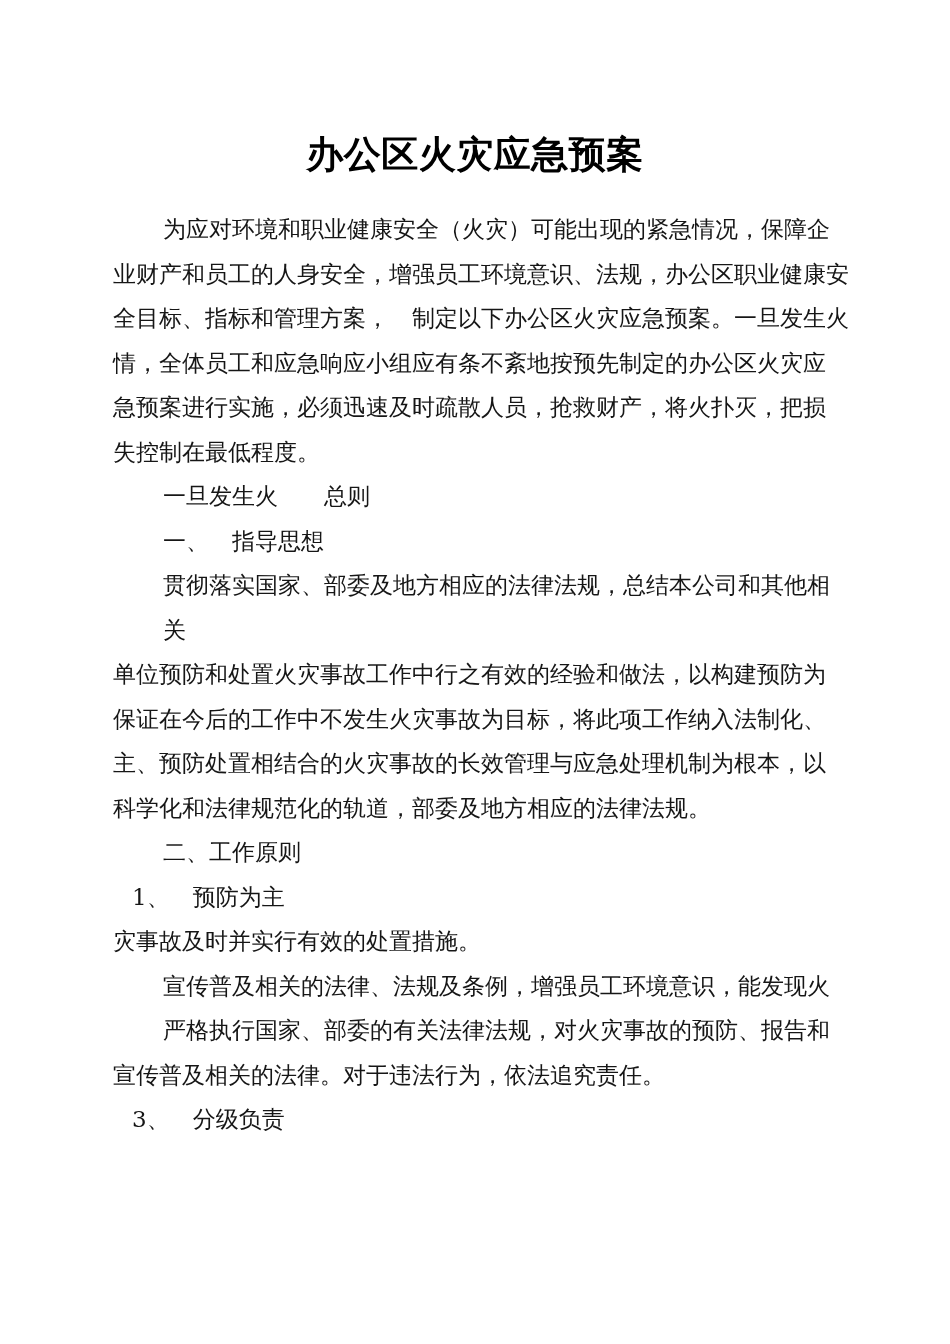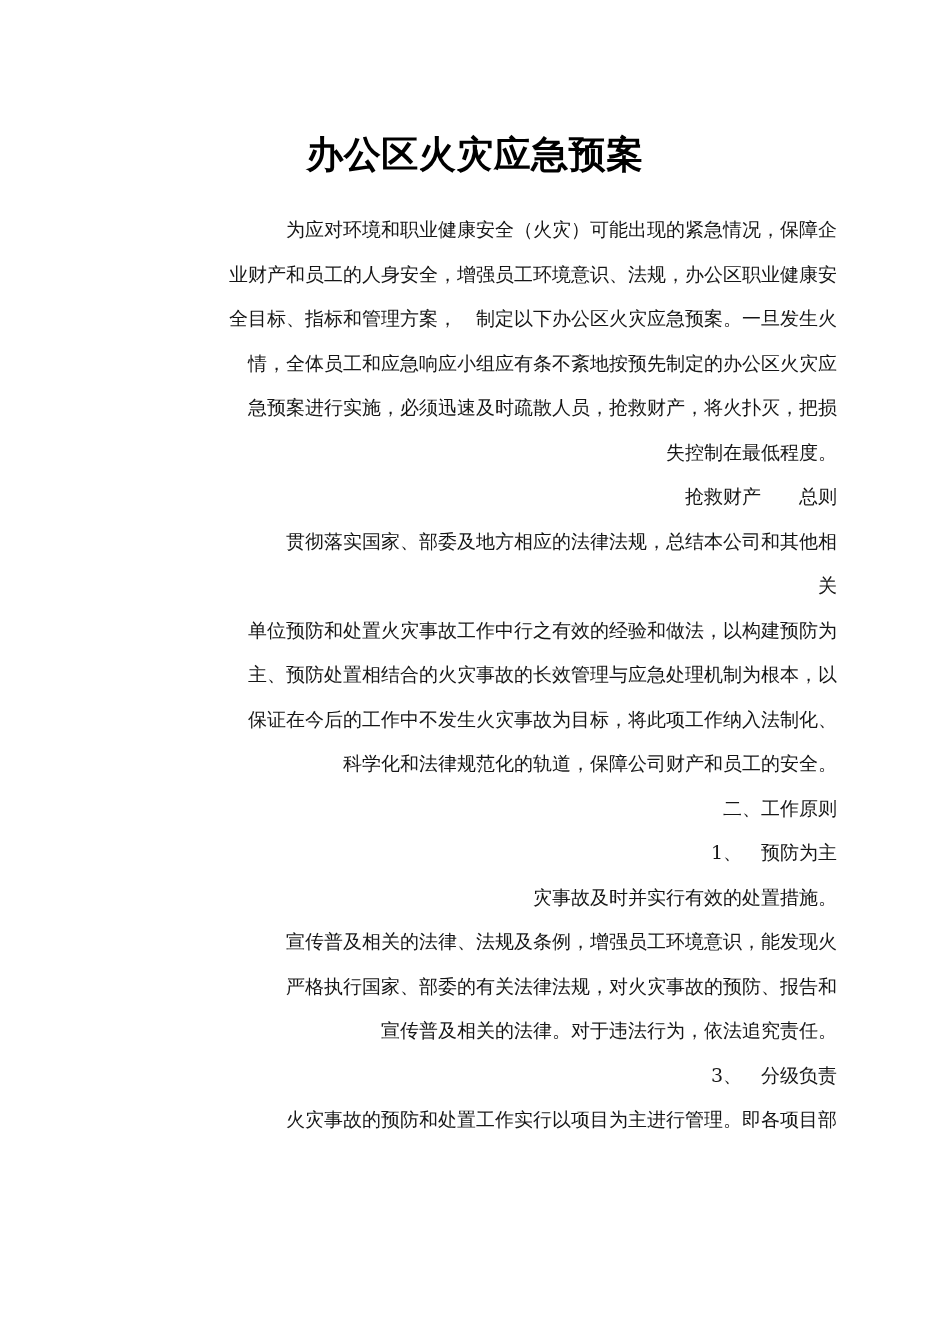--- a/index.html
+++ b/index.html
@@ -23,24 +23,23 @@
     font-weight: 700;
     font-size: 37px;
     line-height: 44px;
     letter-spacing: 0.5px;
     text-align: center;
     color: #000000;
     margin: 133px 0 30px 0;
   }
   .doc-body {
     font-family: "DejaVu Serif", "Liberation Serif", serif;
-    font-size: 19px;
+    font-size: 23px;
     line-height: 44.5px;
     color: #161616;
-    text-align: right;
   }
   .doc-line {
     white-space: pre;   
   }
   .ind-none  { padding-left: 0; }
   .ind-first { padding-left: 50px; }  
   .ind-num   { padding-left: 19px; }  
 </style>
 </head>
 <body>
@@ -48,30 +47,30 @@
 <div class="page">
   <div class="content">
     <h1 class="doc-title">办公区火灾应急预案</h1>
     <div class="doc-body" id="doc-body">
         <div class="doc-line ind-first">为应对环境和职业健康安全（火灾）可能出现的紧急情况，保障企</div>
         <div class="doc-line ind-none">业财产和员工的人身安全，增强员工环境意识、法规，办公区职业健康安</div>
         <div class="doc-line ind-none">全目标、指标和管理方案，　制定以下办公区火灾应急预案。一旦发生火</div>
         <div class="doc-line ind-none">情，全体员工和应急响应小组应有条不紊地按预先制定的办公区火灾应</div>
         <div class="doc-line ind-none">急预案进行实施，必须迅速及时疏散人员，抢救财产，将火扑灭，把损</div>
         <div class="doc-line ind-none">失控制在最低程度。</div>
-        <div class="doc-line ind-first">抢救财产　　总则</div>
+        <div class="doc-line ind-first">一旦发生火　　总则</div>
+        <div class="doc-line ind-first">一、　指导思想</div>
         <div class="doc-line ind-first">贯彻落实国家、部委及地方相应的法律法规，总结本公司和其他相</div>
         <div class="doc-line ind-first">关</div>
         <div class="doc-line ind-none">单位预防和处置火灾事故工作中行之有效的经验和做法，以构建预防为</div>
+        <div class="doc-line ind-none">保证在今后的工作中不发生火灾事故为目标，将此项工作纳入法制化、</div>
         <div class="doc-line ind-none">主、预防处置相结合的火灾事故的长效管理与应急处理机制为根本，以</div>
-        <div class="doc-line ind-none">保证在今后的工作中不发生火灾事故为目标，将此项工作纳入法制化、</div>
-        <div class="doc-line ind-none">科学化和法律规范化的轨道，保障公司财产和员工的安全。</div>
+        <div class="doc-line ind-none">科学化和法律规范化的轨道，部委及地方相应的法律法规。</div>
         <div class="doc-line ind-first">二、工作原则</div>
         <div class="doc-line ind-num">1、　预防为主</div>
         <div class="doc-line ind-none">灾事故及时并实行有效的处置措施。</div>
         <div class="doc-line ind-first">宣传普及相关的法律、法规及条例，增强员工环境意识，能发现火</div>
         <div class="doc-line ind-first">严格执行国家、部委的有关法律法规，对火灾事故的预防、报告和</div>
         <div class="doc-line ind-none">宣传普及相关的法律。对于违法行为，依法追究责任。</div>
         <div class="doc-line ind-num">3、　分级负责</div>
-        <div class="doc-line ind-first">火灾事故的预防和处置工作实行以项目为主进行管理。即各项目部</div>
       </div>
   </div>
 </div>
 
 </body></html>

